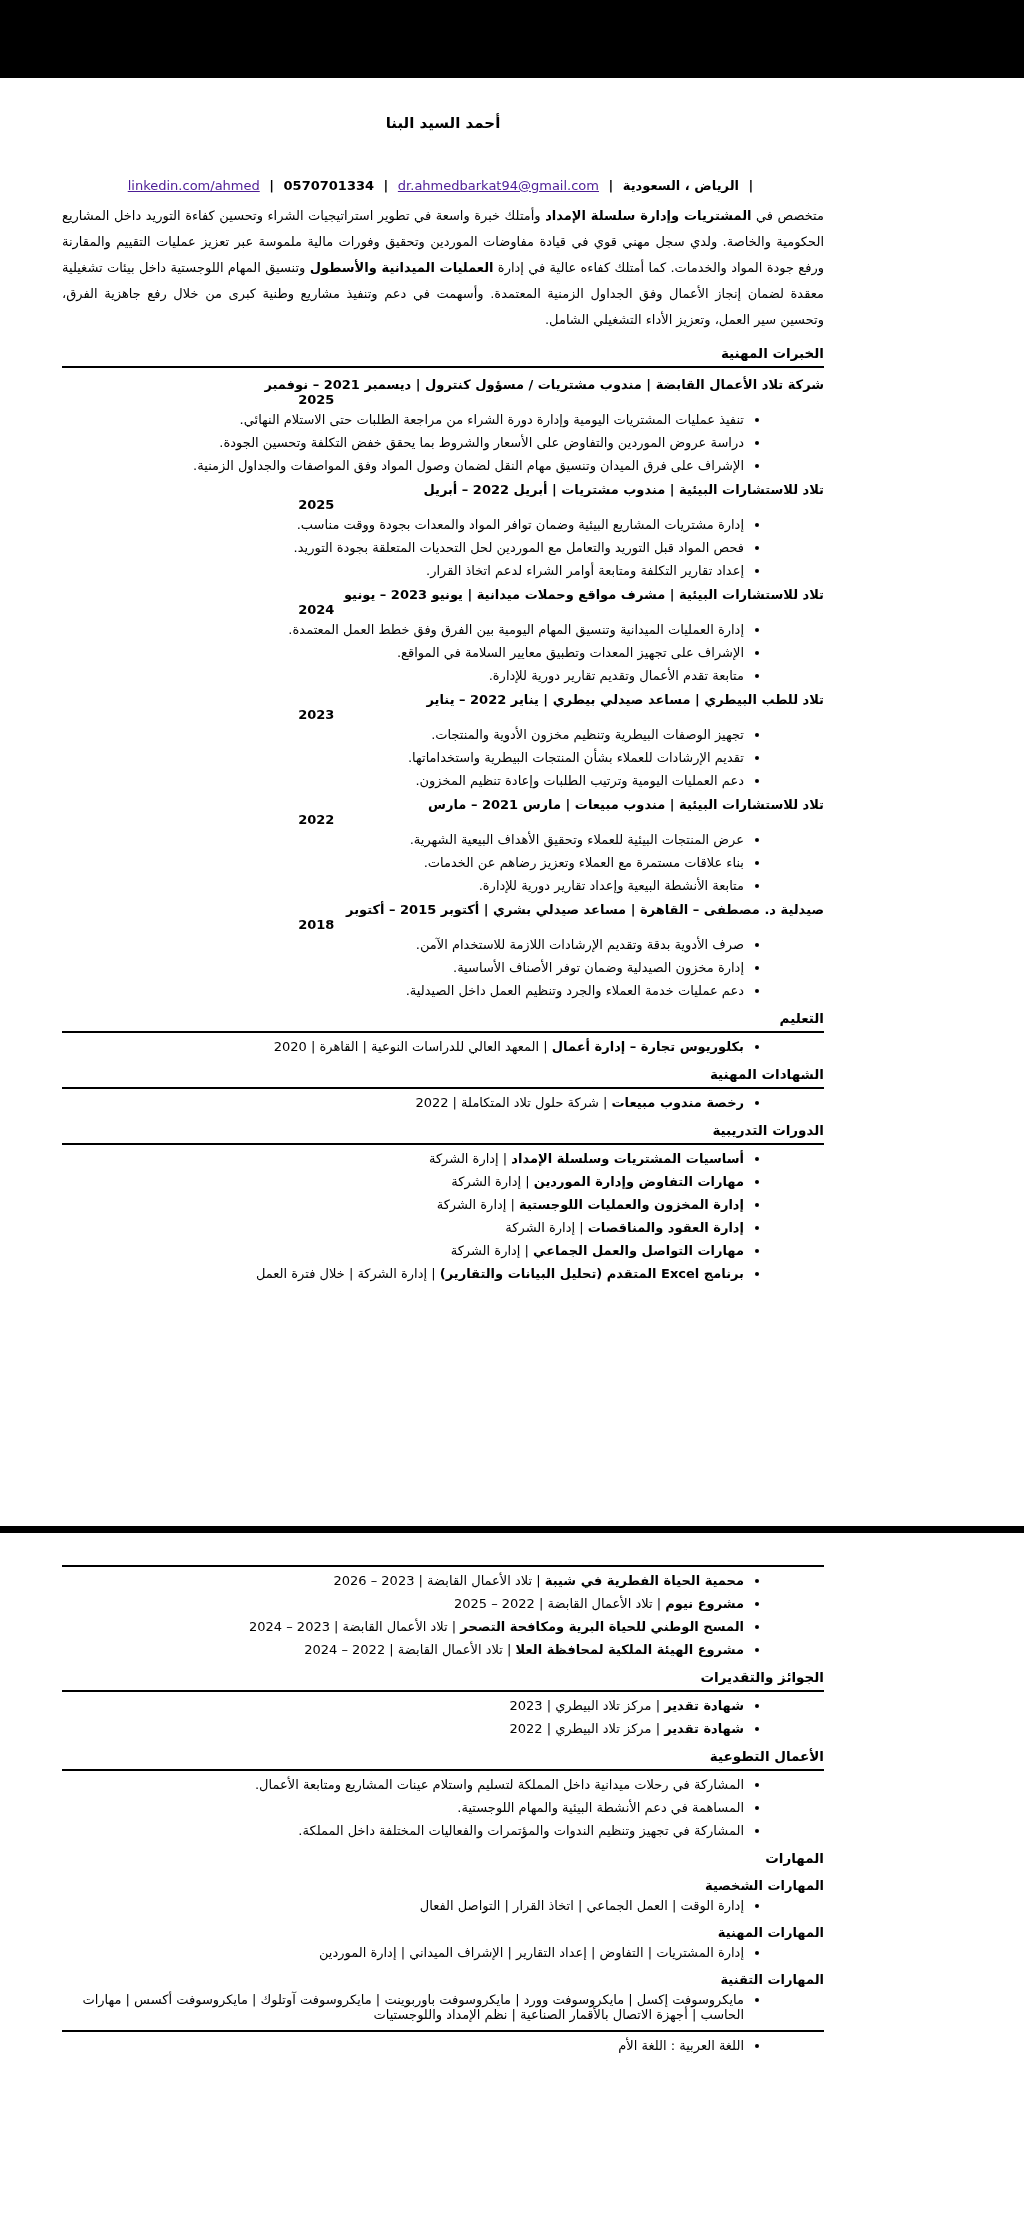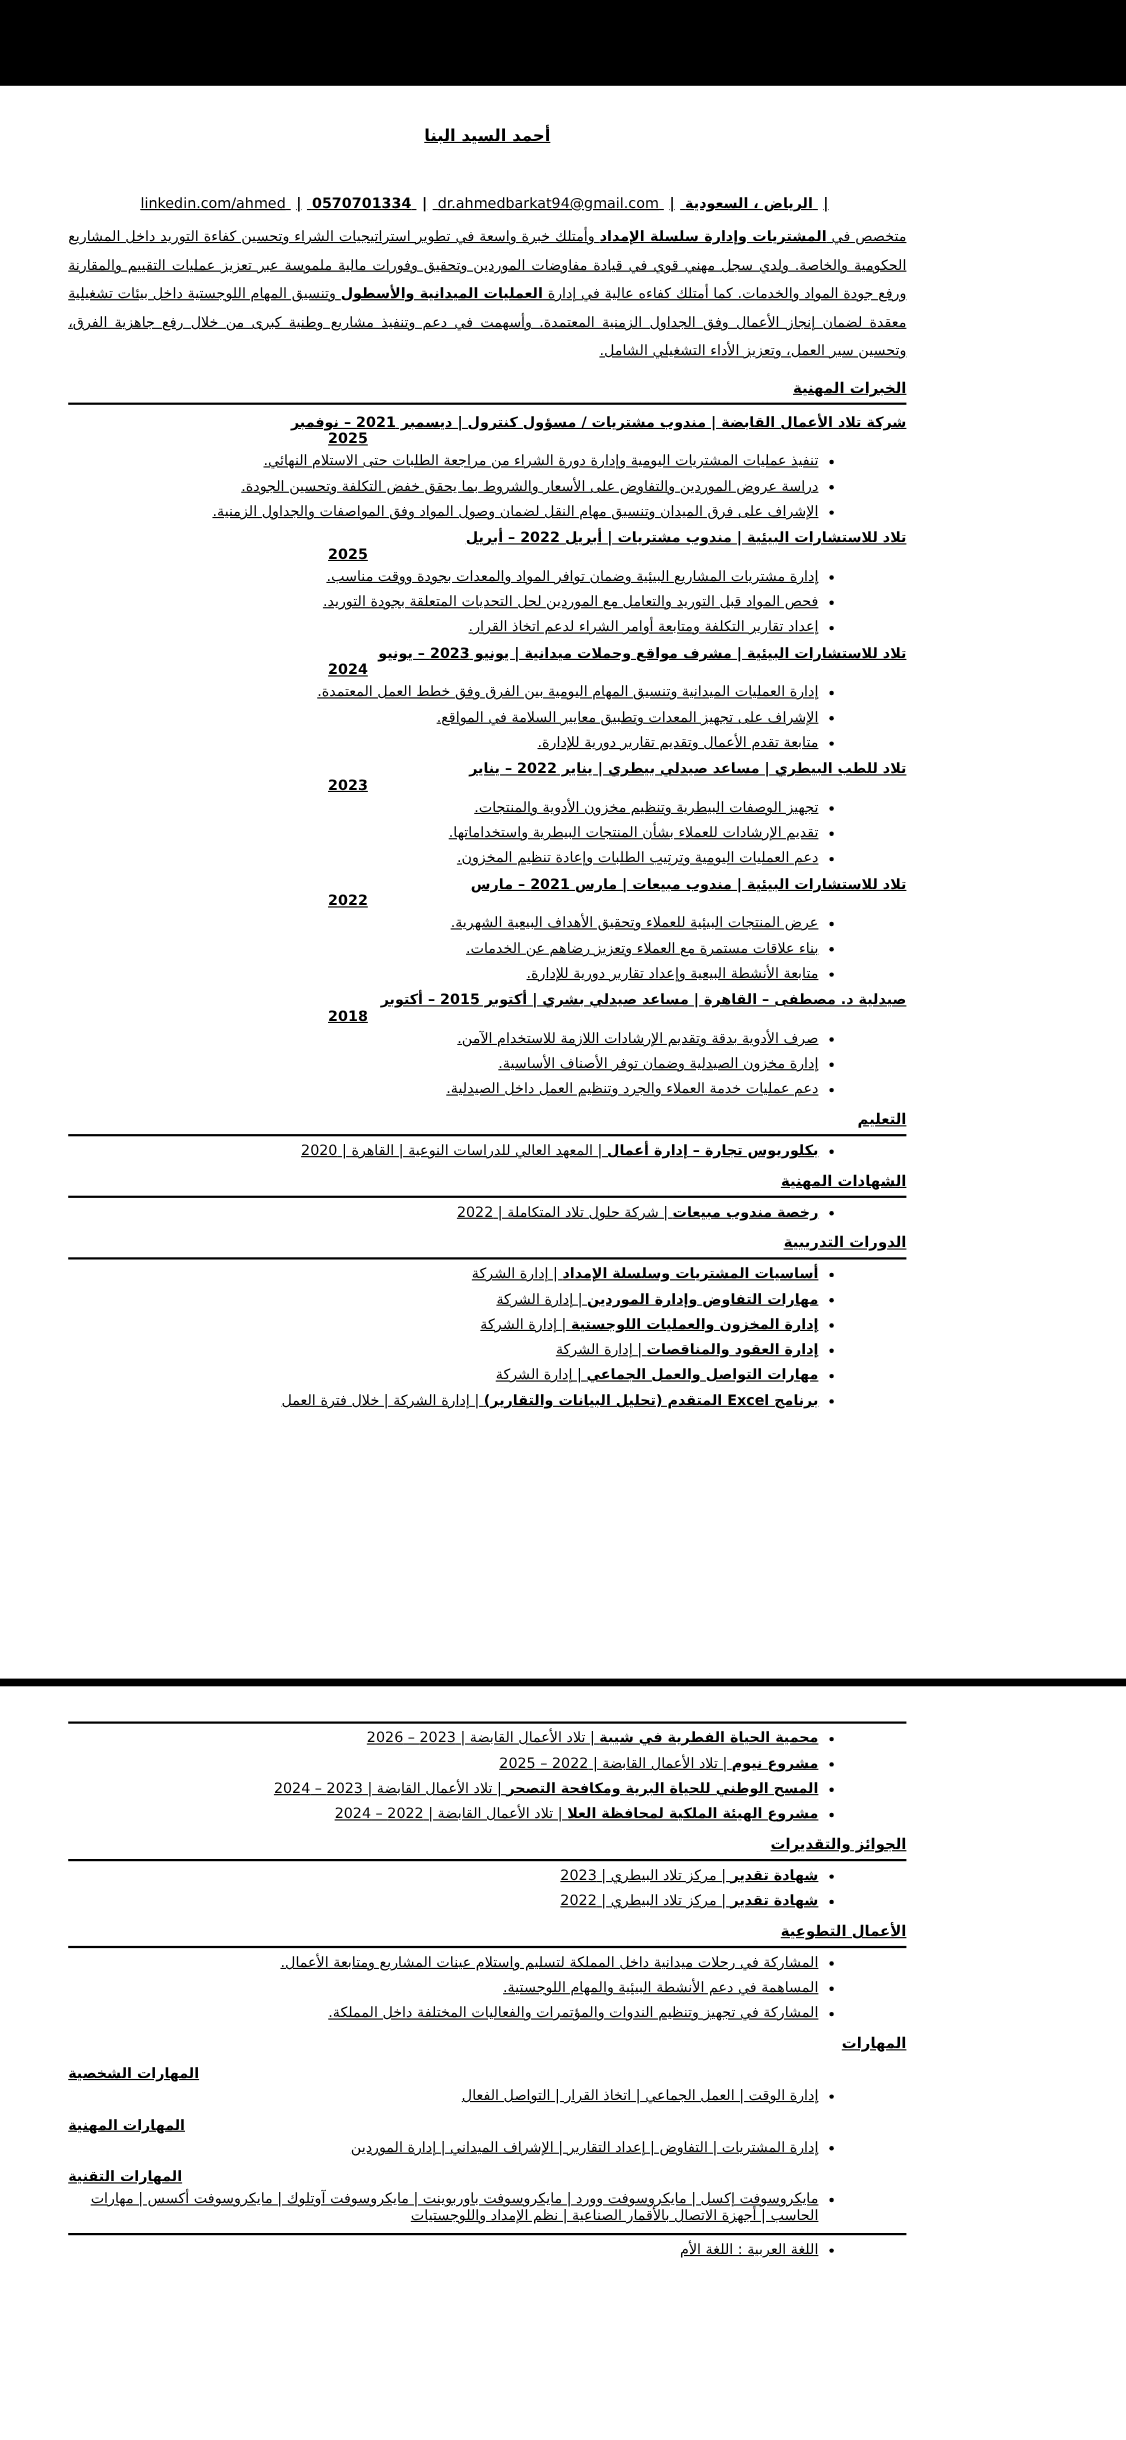--- a/index.html
+++ b/index.html
@@ -4,45 +4,45 @@
 <style>
   html,body { margin:0; padding:0; }
   body {
     width:1024px; height:2218px; position:relative; overflow:hidden;
     background:#ffffff; color:#000;
     font-family:"DejaVu Sans", sans-serif; font-size:13px;
   }
   .chrome-bar { position:absolute; left:0; width:100%; background:#000; }
   .topbar { top:0; height:78px; }
   .pagebreak { top:1526px; height:7px; }
-  .page { position:absolute; left:0; width:864px;text-decoration:underline; }
+  .page { position:absolute; left:0; width:864px; }
   .p1 { top:78px; }
   .p2 { top:1560px; }
   .inner { padding:0 40px 0 62px; }
 
   .name { text-align:center; font-weight:bold; font-size:15px; margin-top:36px; }
   .contact { text-align:center; margin-top:46px; font-weight:bold; direction:ltr; font-size:13px; }
-  .contact .link { color:#000000; text-decoration:underline; font-weight:normal; cursor:pointer; }
+  .contact .link { color:#4c1d95; text-decoration:underline; font-weight:normal; cursor:pointer; }
   .contact .sep { padding:0 5px; }
 
   .sec { direction:rtl; text-align:right; font-weight:bold; font-size:13.5px; margin-top:12px; }
   .rule { border:none; border-top:2px solid #000; margin:5px 0 6px 0; }
 
   .summary { direction:rtl; text-align:justify; line-height:26px; margin-top:10px; }
   .bld { font-weight:bold; }
 
   .job-title { direction:rtl; text-align:right; font-weight:bold; margin-top:9px; }
   .job-year { direction:ltr; text-align:left; padding-left:31%; font-weight:bold; }
 
   ul.blts { direction:rtl; margin:5px 0 7px 0; padding:0 80px 0 0; list-style:disc; }
   ul.blts li { margin-bottom:8px; }
   ul.one { margin-bottom:4px; }
   .lead { font-weight:bold; }
 
-  .subsec { direction:rtl; text-align:left; font-weight:bold; font-size:13px; margin-top:12px; }
+  .subsec { direction:rtl; text-align:right; font-weight:bold; font-size:13px; margin-top:12px; }
   .mt-lg { margin-top:38px; }
 </style>
 </head>
 <body>
 
 <div class="chrome-bar topbar"></div>
 
 <div class="chrome-bar pagebreak"></div>
 
 <div class="page p1">

